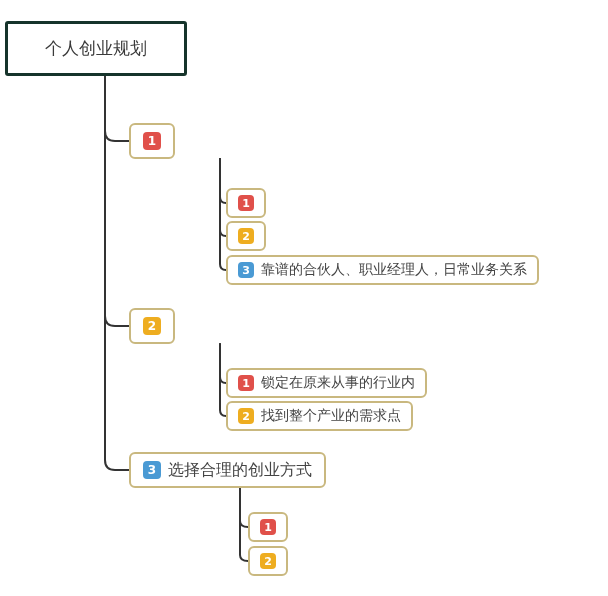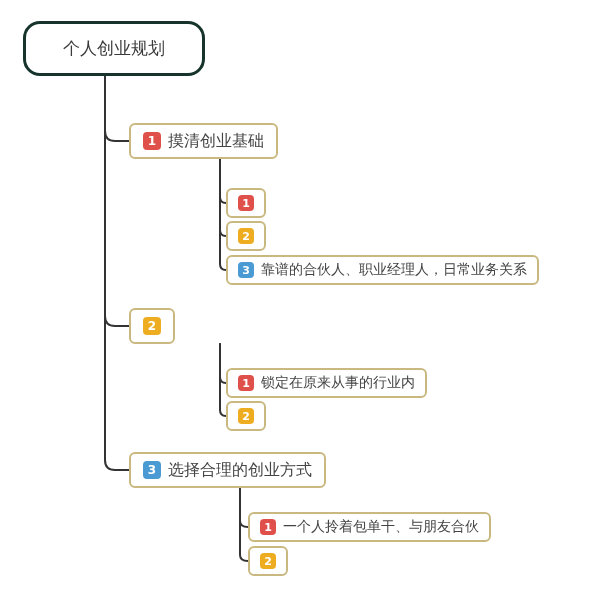--- a/index.html
+++ b/index.html
@@ -28,24 +28,24 @@
     background: #ffffff;
     display: flex;
     align-items: center;
     gap: 7px;
     white-space: nowrap;
     box-sizing: border-box;
     color: #444444;
     cursor: default;
   }
   .root-node {
-    left: 23px; top: 21px;
+    left: 5px; top: 21px;
     width: 182px; height: 55px;
     border: 3px solid #16342b;
-    border-radius: 17px;
+    border-radius: 3px;
     justify-content: center;
     font-size: 17px;
     color: #3a3a3a;
   }
   .branch-node {
     border: 2px solid #c9b87f;
     border-radius: 6px;
     padding: 5px 12px;
     font-size: 16px;
     height: 36px;
@@ -106,21 +106,20 @@
     <path d="M240,488 V521 Q240,527 248,527"></path>
     <path d="M240,488 V555 Q240,561 248,561"></path>
   </svg>
 
   <div class="node root-node">
     <span>个人创业规划</span>
   </div>
 
   <div class="node branch-node b1">
     <span class="badge" style="background: rgb(224, 80, 74);">1</span>
-    <span>摸清创业基础</span>
   </div>
   <div class="node child-node b1c1">
     <span class="badge" style="background: rgb(224, 80, 74);">1</span>
   </div>
   <div class="node child-node b1c2">
     <span class="badge" style="background: rgb(238, 173, 32);">2</span>
   </div>
   <div class="node child-node b1c3">
     <span class="badge" style="background: rgb(74, 154, 212);">3</span>
     <span>靠谱的合伙人、职业经理人，日常业务关系</span>
@@ -128,27 +127,27 @@
 
   <div class="node branch-node b2">
     <span class="badge" style="background: rgb(238, 173, 32);">2</span>
   </div>
   <div class="node child-node b2c1">
     <span class="badge" style="background: rgb(224, 80, 74);">1</span>
     <span>锁定在原来从事的行业内</span>
   </div>
   <div class="node child-node b2c2">
     <span class="badge" style="background: rgb(238, 173, 32);">2</span>
+    <span>找到整个产业的需求点</span>
   </div>
 
   <div class="node branch-node b3">
     <span class="badge" style="background: rgb(74, 154, 212);">3</span>
     <span>选择合理的创业方式</span>
   </div>
   <div class="node child-node b3c1">
     <span class="badge" style="background: rgb(224, 80, 74);">1</span>
-    <span>一个人拎着包单干、与朋友合伙</span>
   </div>
   <div class="node child-node b3c2">
     <span class="badge" style="background: rgb(238, 173, 32);">2</span>
   </div>
 
 </div>
 
 </body></html>

